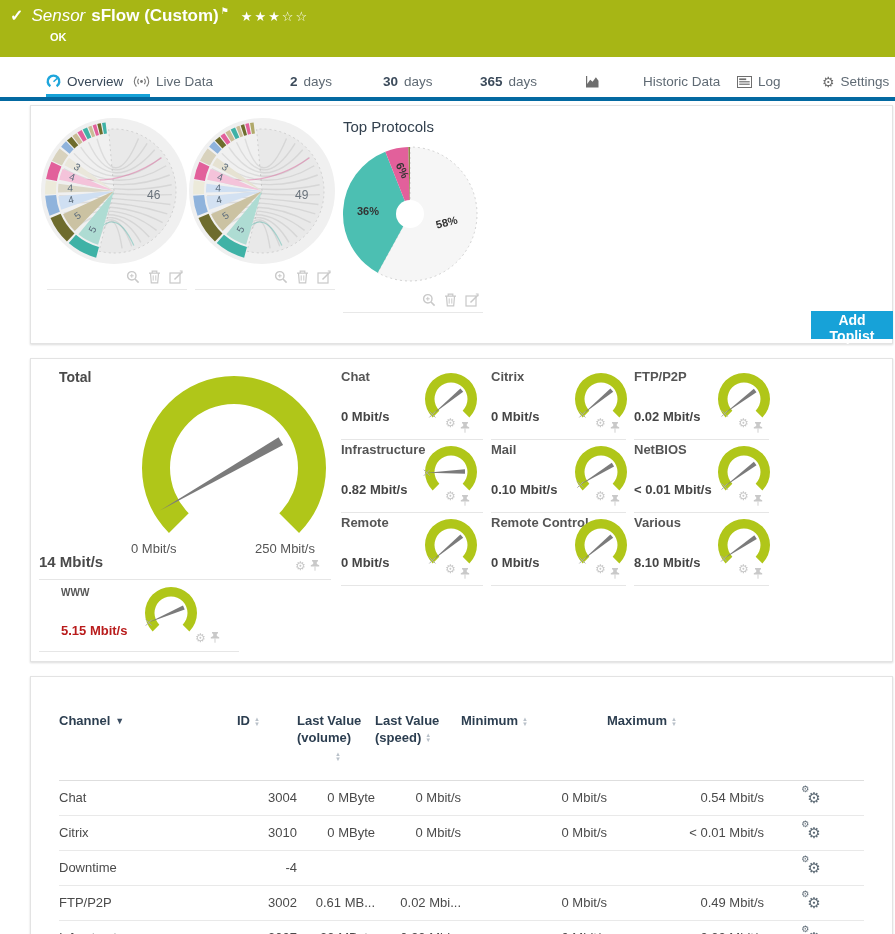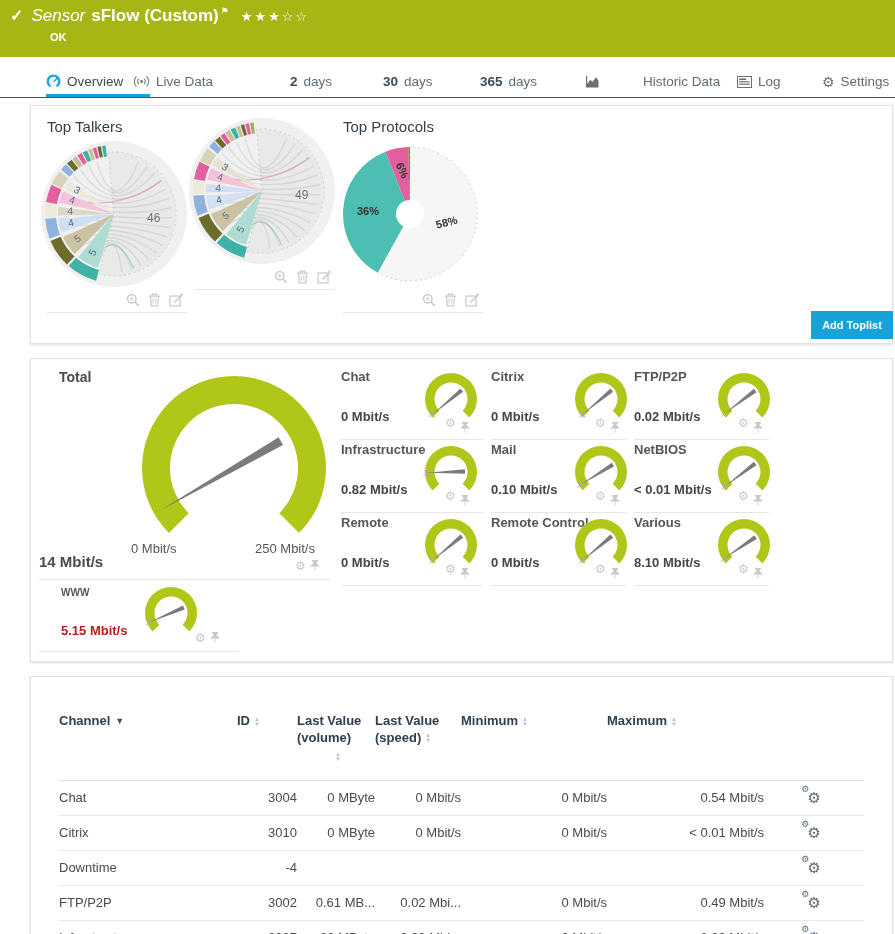--- a/index.html
+++ b/index.html
@@ -8,41 +8,41 @@
   
   .hdr{position:absolute;left:0;top:0;width:895px;height:57px;background:#a7b615;color:#fff;}
   .hdr-line{position:absolute;left:10px;top:6px;display:flex;align-items:baseline;white-space:nowrap;}
   .hdr-check{font-size:16px;font-weight:bold;margin-right:8px;}
   .hdr-kind{font-style:italic;font-size:17px;margin-right:6px;}
   .hdr-title{font-weight:bold;font-size:17px;}
   .hdr-flag{font-size:9px;vertical-align:super;position:relative;top:-7px;margin-left:2px;}
   .hdr-stars{font-size:13px;letter-spacing:2px;margin-left:12px;}
   .hdr-ok{position:absolute;left:50px;top:31px;font-size:11px;font-weight:bold;}
   
-  .tabbar{position:absolute;left:0;top:65px;width:895px;height:32px;border-bottom:1px solid #0369a1;}
+  .tabbar{position:absolute;left:0;top:65px;width:895px;height:32px;border-bottom:4px solid #0369a1;}
   .tab{position:absolute;top:4px;height:25px;display:flex;align-items:center;gap:6px;
        font-size:13.5px;color:#5f6a74;cursor:pointer;white-space:nowrap;}
   .tab .num{font-weight:bold;color:#3b4a5a;}
   .tab.active{color:#3a4a5a;}
   .tab-underline{position:absolute;left:46px;top:29px;width:104px;height:3px;background:#17a2d8;}
   
   .card{position:absolute;left:30px;width:861px;background:#fff;border:1px solid #e3e3e3;
         box-shadow:0 1px 2px rgba(0,0,0,.14);}
   #toplist-card{top:105px;height:237px;}
   #gauge-card{top:358px;height:302px;}
   #table-card{top:676px;height:280px;}
   
   .tl-block{position:absolute;top:8px;width:148px;}
   .tl-title{font-size:15px;color:#32404e;padding:4px 0 2px 8px;}
   .tl-block svg{display:block;margin-top:2px;}
   .tl-icons{display:flex;justify-content:flex-end;gap:8px;align-items:center;
             border-bottom:1px solid #e8e8e8;padding:2px 4px 5px 0;margin:0 0 0 8px;}
   .tl-icons span{display:inline-flex;cursor:pointer;}
   .add-toplist{position:absolute;right:-1px;top:205px;width:82px;height:28px;background:#17a2d8;
-               color:#fff;border:none;font-size:11px;font-weight:bold;cursor:pointer;
+               color:#fff;border:none;font-size:14px;font-weight:bold;cursor:pointer;
                font-family:"Liberation Sans",sans-serif;}
   
   .g-total-label{position:absolute;left:28px;top:10px;font-size:14px;font-weight:bold;color:#4a4a4a;}
   .g-total-value{position:absolute;left:8px;top:194px;font-size:15px;font-weight:bold;color:#4a4a4a;}
   .g-min{position:absolute;left:100px;top:182px;font-size:13px;color:#555;}
   .g-max{position:absolute;left:224px;top:182px;font-size:13px;color:#555;}
   .g-total-icons{position:absolute;left:264px;top:200px;}
   .g-sep1{position:absolute;left:8px;top:220px;width:292px;height:1px;background:#e6e6e6;}
   .g-sep2{position:absolute;left:8px;top:292px;width:200px;height:1px;background:#e6e6e6;}
   .g-grid{position:absolute;left:310px;top:8px;display:grid;grid-template-columns:142px 135px 135px;
@@ -145,21 +145,20 @@
         <span style="display: inline-flex;">
           <span style="font-size:14px;color:#6e6e6e;line-height:1">⚙</span>
         </span>
         <span>Settings</span>
       </div>
     </nav>
 
   <section class="card" id="toplist-card">
     <button class="add-toplist">Add Toplist</button>
   <div class="tl-block" style="left: 8px;">
-        <div class="tl-title">Top Talkers</div>
         <svg width="150" height="150">
           <circle cx="75" cy="75" r="73" fill="#f0f0f0"></circle>
           <path d="M75 75L69.59634394964519 13.235928718311776A62 62 0 1 1 60.000842472820594 135.15833502911178Z" fill="#e9e9e9" stroke="#c6c6c6" stroke-width="0.8" stroke-dasharray="2 3"></path>
           <path d="M58.00406530937789 127.30810839623345Q75 81 83.07203985568381 132.4355479870111" fill="none" stroke="rgba(120,120,120,0.16)" stroke-width="1.4"></path>
           <path d="M49.51871806840762 123.74119685771682Q75 81 92.73032768786014 130.22350477904405" fill="none" stroke="rgba(120,120,120,0.16)" stroke-width="1.4"></path>
           <path d="M41.747048682569385 118.80914549133081Q75 81 101.87117003695197 126.39980759541046" fill="none" stroke="rgba(120,120,120,0.16)" stroke-width="1.4"></path>
           <path d="M34.90672549182236 112.65009082607787Q75 81 110.22779870395064 121.07604799105425" fill="none" stroke="rgba(120,120,120,0.16)" stroke-width="1.4"></path>
           <path d="M29.189331760944533 105.43653520838393Q75 81 117.55633214116682 114.40759564716797" fill="none" stroke="rgba(120,120,120,0.16)" stroke-width="1.4"></path>
           <path d="M24.75499982965696 97.37051536916903Q75 81 123.6428929408346 106.58906403087157" fill="none" stroke="rgba(120,120,120,0.16)" stroke-width="1.4"></path>
           <path d="M21.727926137925294 88.67794379406702Q75 81 128.3098496768036 97.84863075627516" fill="none" stroke="rgba(120,120,120,0.16)" stroke-width="1.4"></path>

